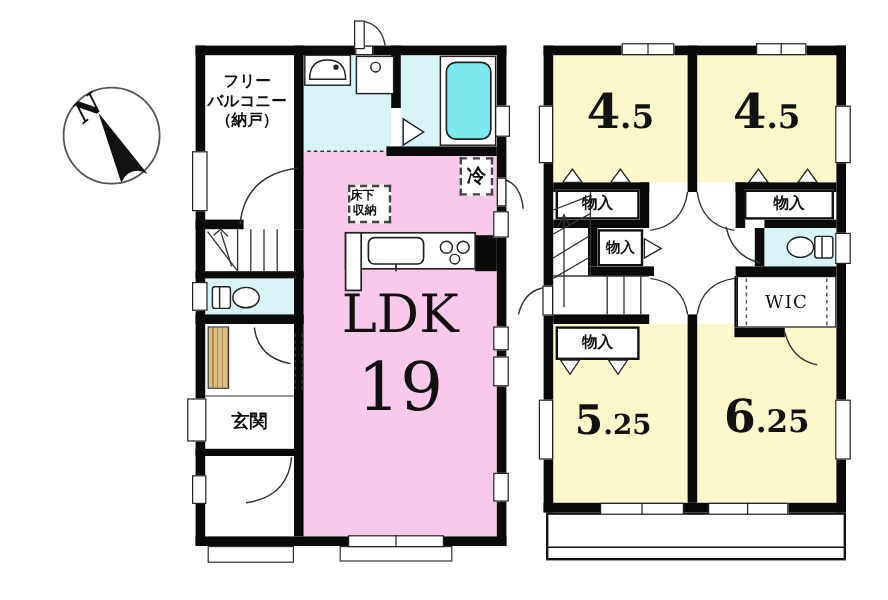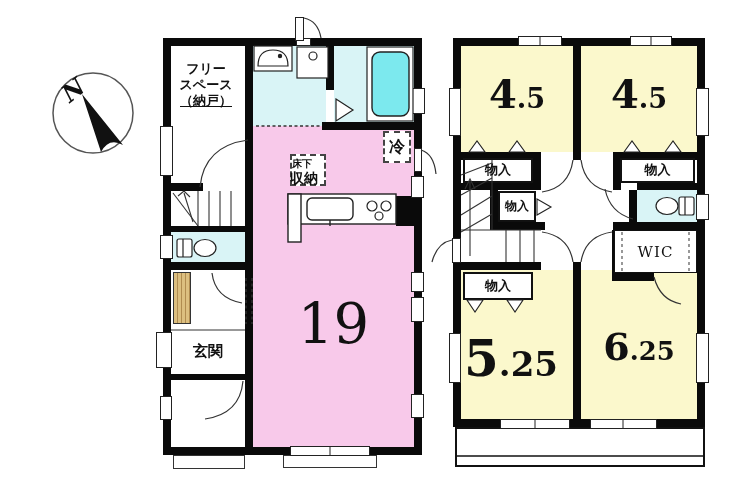--- a/index.html
+++ b/index.html
@@ -229,37 +229,38 @@
       <ellipse cx="205" cy="248" rx="11" ry="8.5"></ellipse>
     </g>
     <g fill="#fff" stroke="#222" stroke-width="1.2">
       <rect x="679" y="197" width="15" height="18" rx="2"></rect>
       <line x1="685" y1="197" x2="685" y2="215"></line>
       <ellipse cx="667" cy="206" rx="11" ry="8.5"></ellipse>
     </g>
   </svg>
 
   <div class="lbl jp" style="left:168px;top:62px;width:76px;font-size:13px;">フリー</div>
-  <div class="lbl jp" style="left:168px;top:78px;width:76px;font-size:13px;">スペース</div>
-  <div class="lbl jp" style="left:168px;top:94px;width:76px;font-size:13px;text-decoration:underline;">（納戸）</div>
-
+  <div class="lbl jp" style="left:168px;top:78px;width:76px;font-size:13px;">バルコニー</div>
+  <div class="lbl jp" style="left:168px;top:94px;width:76px;font-size:13px;">（納戸）</div>
+
+  <div class="lbl" style="left:253px;top:241px;width:161px;font-size:44px;">LDK</div>
   <div class="lbl" style="left:253px;top:296px;width:161px;font-size:56px;">19</div>
 
   <div class="lbl jp" style="left:290px;top:159px;width:24px;font-size:10px;">床下</div>
-  <div class="lbl jp" style="left:290px;top:171px;width:28px;font-size:14px;">収納</div>
+  <div class="lbl jp" style="left:290px;top:171px;width:28px;font-size:10px;">収納</div>
   <div class="lbl jp" style="left:383px;top:139px;width:28px;font-size:16px;">冷</div>
   <div class="lbl jp" style="left:171px;top:344px;width:74px;font-size:15px;">玄関</div>
 
   <div class="lbl" style="left:461px;top:74px;width:112px;font-size:40px;font-weight:bold;">
     <span>4</span><span class="num-dec">.5</span>
   </div>
   <div class="lbl" style="left:581px;top:74px;width:116px;font-size:40px;font-weight:bold;">
     <span>4</span><span class="num-dec">.5</span>
   </div>
-  <div class="lbl" style="left:461px;top:334px;width:100px;font-size:50px;font-weight:bold;">
+  <div class="lbl" style="left:461px;top:334px;width:100px;font-size:34px;font-weight:bold;">
     <span>5</span><span class="num-dec">.25</span>
   </div>
   <div class="lbl" style="left:581px;top:328px;width:116px;font-size:38px;font-weight:bold;">
     <span>6</span><span class="num-dec">.25</span>
   </div>
 
   <div class="lbl jp" style="left:463px;top:163px;width:70px;font-size:13px;">物入</div>
   <div class="lbl jp" style="left:620px;top:163px;width:75px;font-size:13px;">物入</div>
   <div class="lbl jp" style="left:498px;top:200px;width:38px;font-size:12px;">物入</div>
   <div class="lbl jp" style="left:463px;top:279px;width:70px;font-size:13px;">物入</div>

